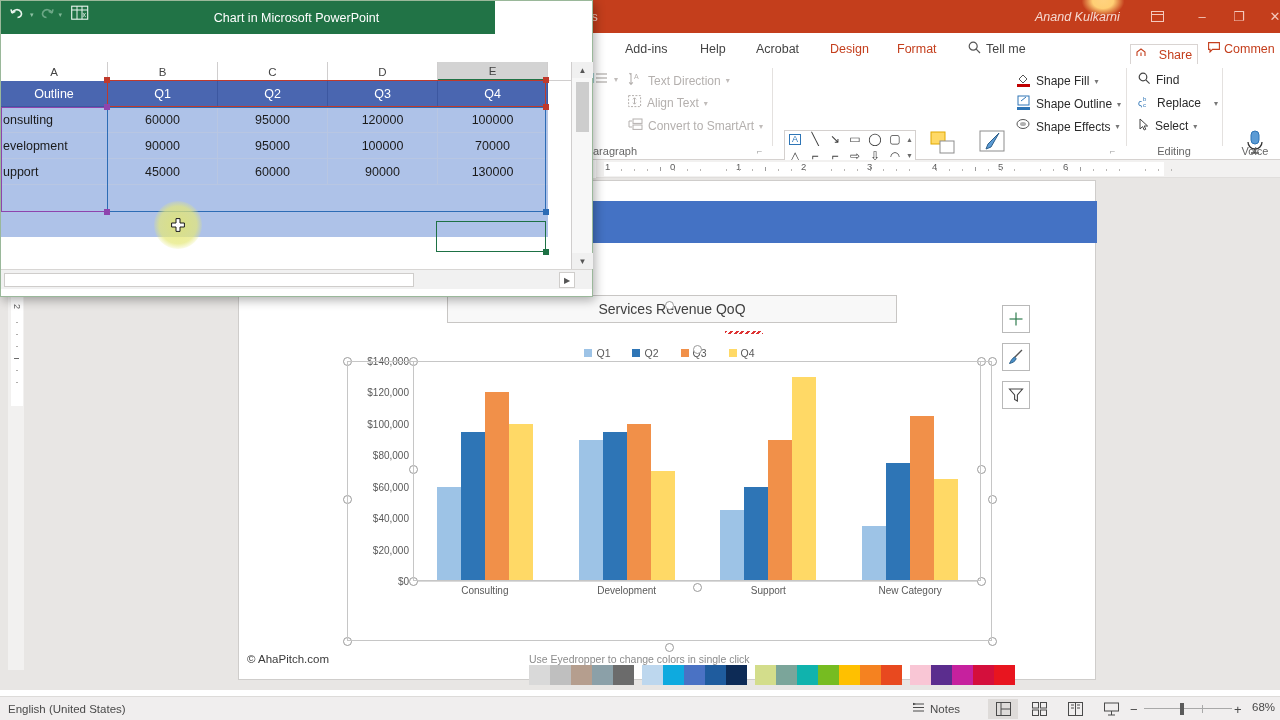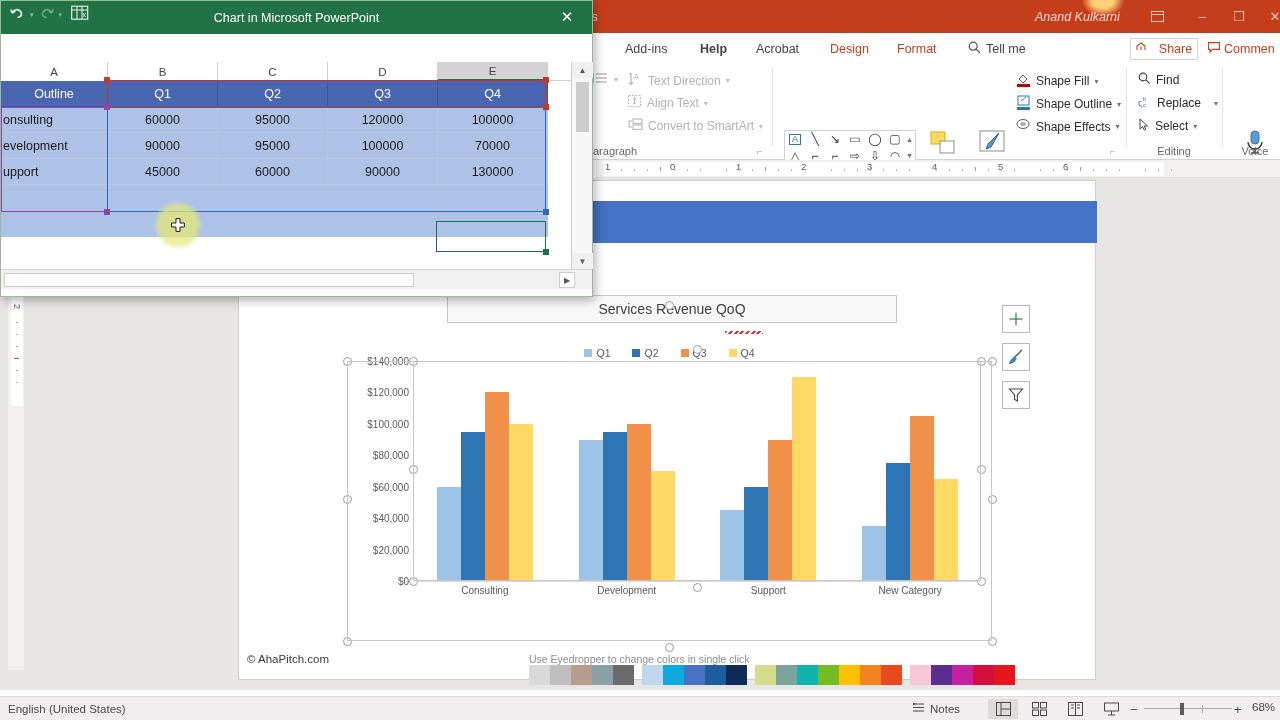--- a/index.html
+++ b/index.html
@@ -48,21 +48,21 @@
     position:absolute; left:0; top:33px; width:1280px; height:31px;
     background:#ffffff; border-bottom:0;
   }
   .ppt-tab {
     position:absolute; top:0; height:31px; display:flex; align-items:center;
     color:#444444; font-size:12.5px; white-space:nowrap;
   }
   .ppt-tab.accent { color:#c43e1c; }
   .tellme { position:absolute; top:0; height:31px; display:flex; align-items:center; color:#444; font-size:12.5px; gap:5px;}
   .share-btn {
-    position:absolute; left:1130px; top:5px; width:68px; height:22px;
+    position:absolute; left:1130px; top:11px; width:68px; height:22px;
     border:1px solid #d9d4d2; background:#fff; color:#c43e1c; font-size:12.5px;
     display:flex; align-items:center; justify-content:center; gap:12px;
   }
   .comment-btn {
     position:absolute; left:1208px; top:5px; height:22px;
     color:#c43e1c; font-size:12.5px; display:flex; align-items:center; gap:4px;
     white-space:nowrap;
   }
 
   
@@ -240,21 +240,21 @@
   .zoom-plus { position:absolute; left:106px; top:3px; font-size:13px; color:#4a4a4a; }
   .zoom-pct { position:absolute; left:1252px; top:4px; font-size:11.5px; color:#4a4a4a; }
 
   
   .xl-window {
     position:absolute; left:0; top:0; width:593px; height:297px;
     background:#ffffff; border:1px solid #9ab89a;
     box-shadow:2px 3px 10px rgba(0,0,0,0.32);
   }
   .xl-title {
-    position:absolute; left:0; top:0; width:591px; height:33px;
+    position:absolute; left:0; top:0; width:494px; height:33px;
     background:#217346; color:#ffffff;text-decoration:underline;
   }
   .xl-title-text {
     position:absolute; left:0; top:0; width:591px; height:33px;
     display:flex; align-items:center; justify-content:center;
     font-size:12.5px;
   }
   .xl-qat { position:absolute; left:8px; top:4px; display:flex; align-items:center; gap:4px; }
   .xl-qat-ic { color:#eaf5ee; font-size:15px; }
   .xl-close {
@@ -334,21 +334,21 @@
         </svg>
     </div>
     <div class="win-btn" style="left:1185px;">–</div>
     <div class="win-btn" style="left:1222px;">❐</div>
     <div class="win-btn" style="left:1258px;">✕</div>
   </div>
 
   <div class="ppt-tabsrow">
     <div class="ppt-tab" style="left:583px;">w</div>
     <div class="ppt-tab" style="left:625px;">Add-ins</div>
-    <div class="ppt-tab" style="left:700px;font-weight:bold;">Help</div>
+    <div class="ppt-tab" style="left:700px;">Help</div>
     <div class="ppt-tab" style="left:756px;">Acrobat</div>
     <div class="ppt-tab accent" style="left:830px;">Design</div>
     <div class="ppt-tab accent" style="left:897px;">Format</div>
     <div class="tellme" style="left:968px;">
       <span>
         <svg width="13" height="13" viewBox="0 0 13 13">
             <circle cx="5.2" cy="5.2" r="4" fill="none" stroke="#555" stroke-width="1.2"></circle>
             <line x1="8.2" y1="8.2" x2="12" y2="12" stroke="#555" stroke-width="1.2"></line>
           </svg>
       </span>

